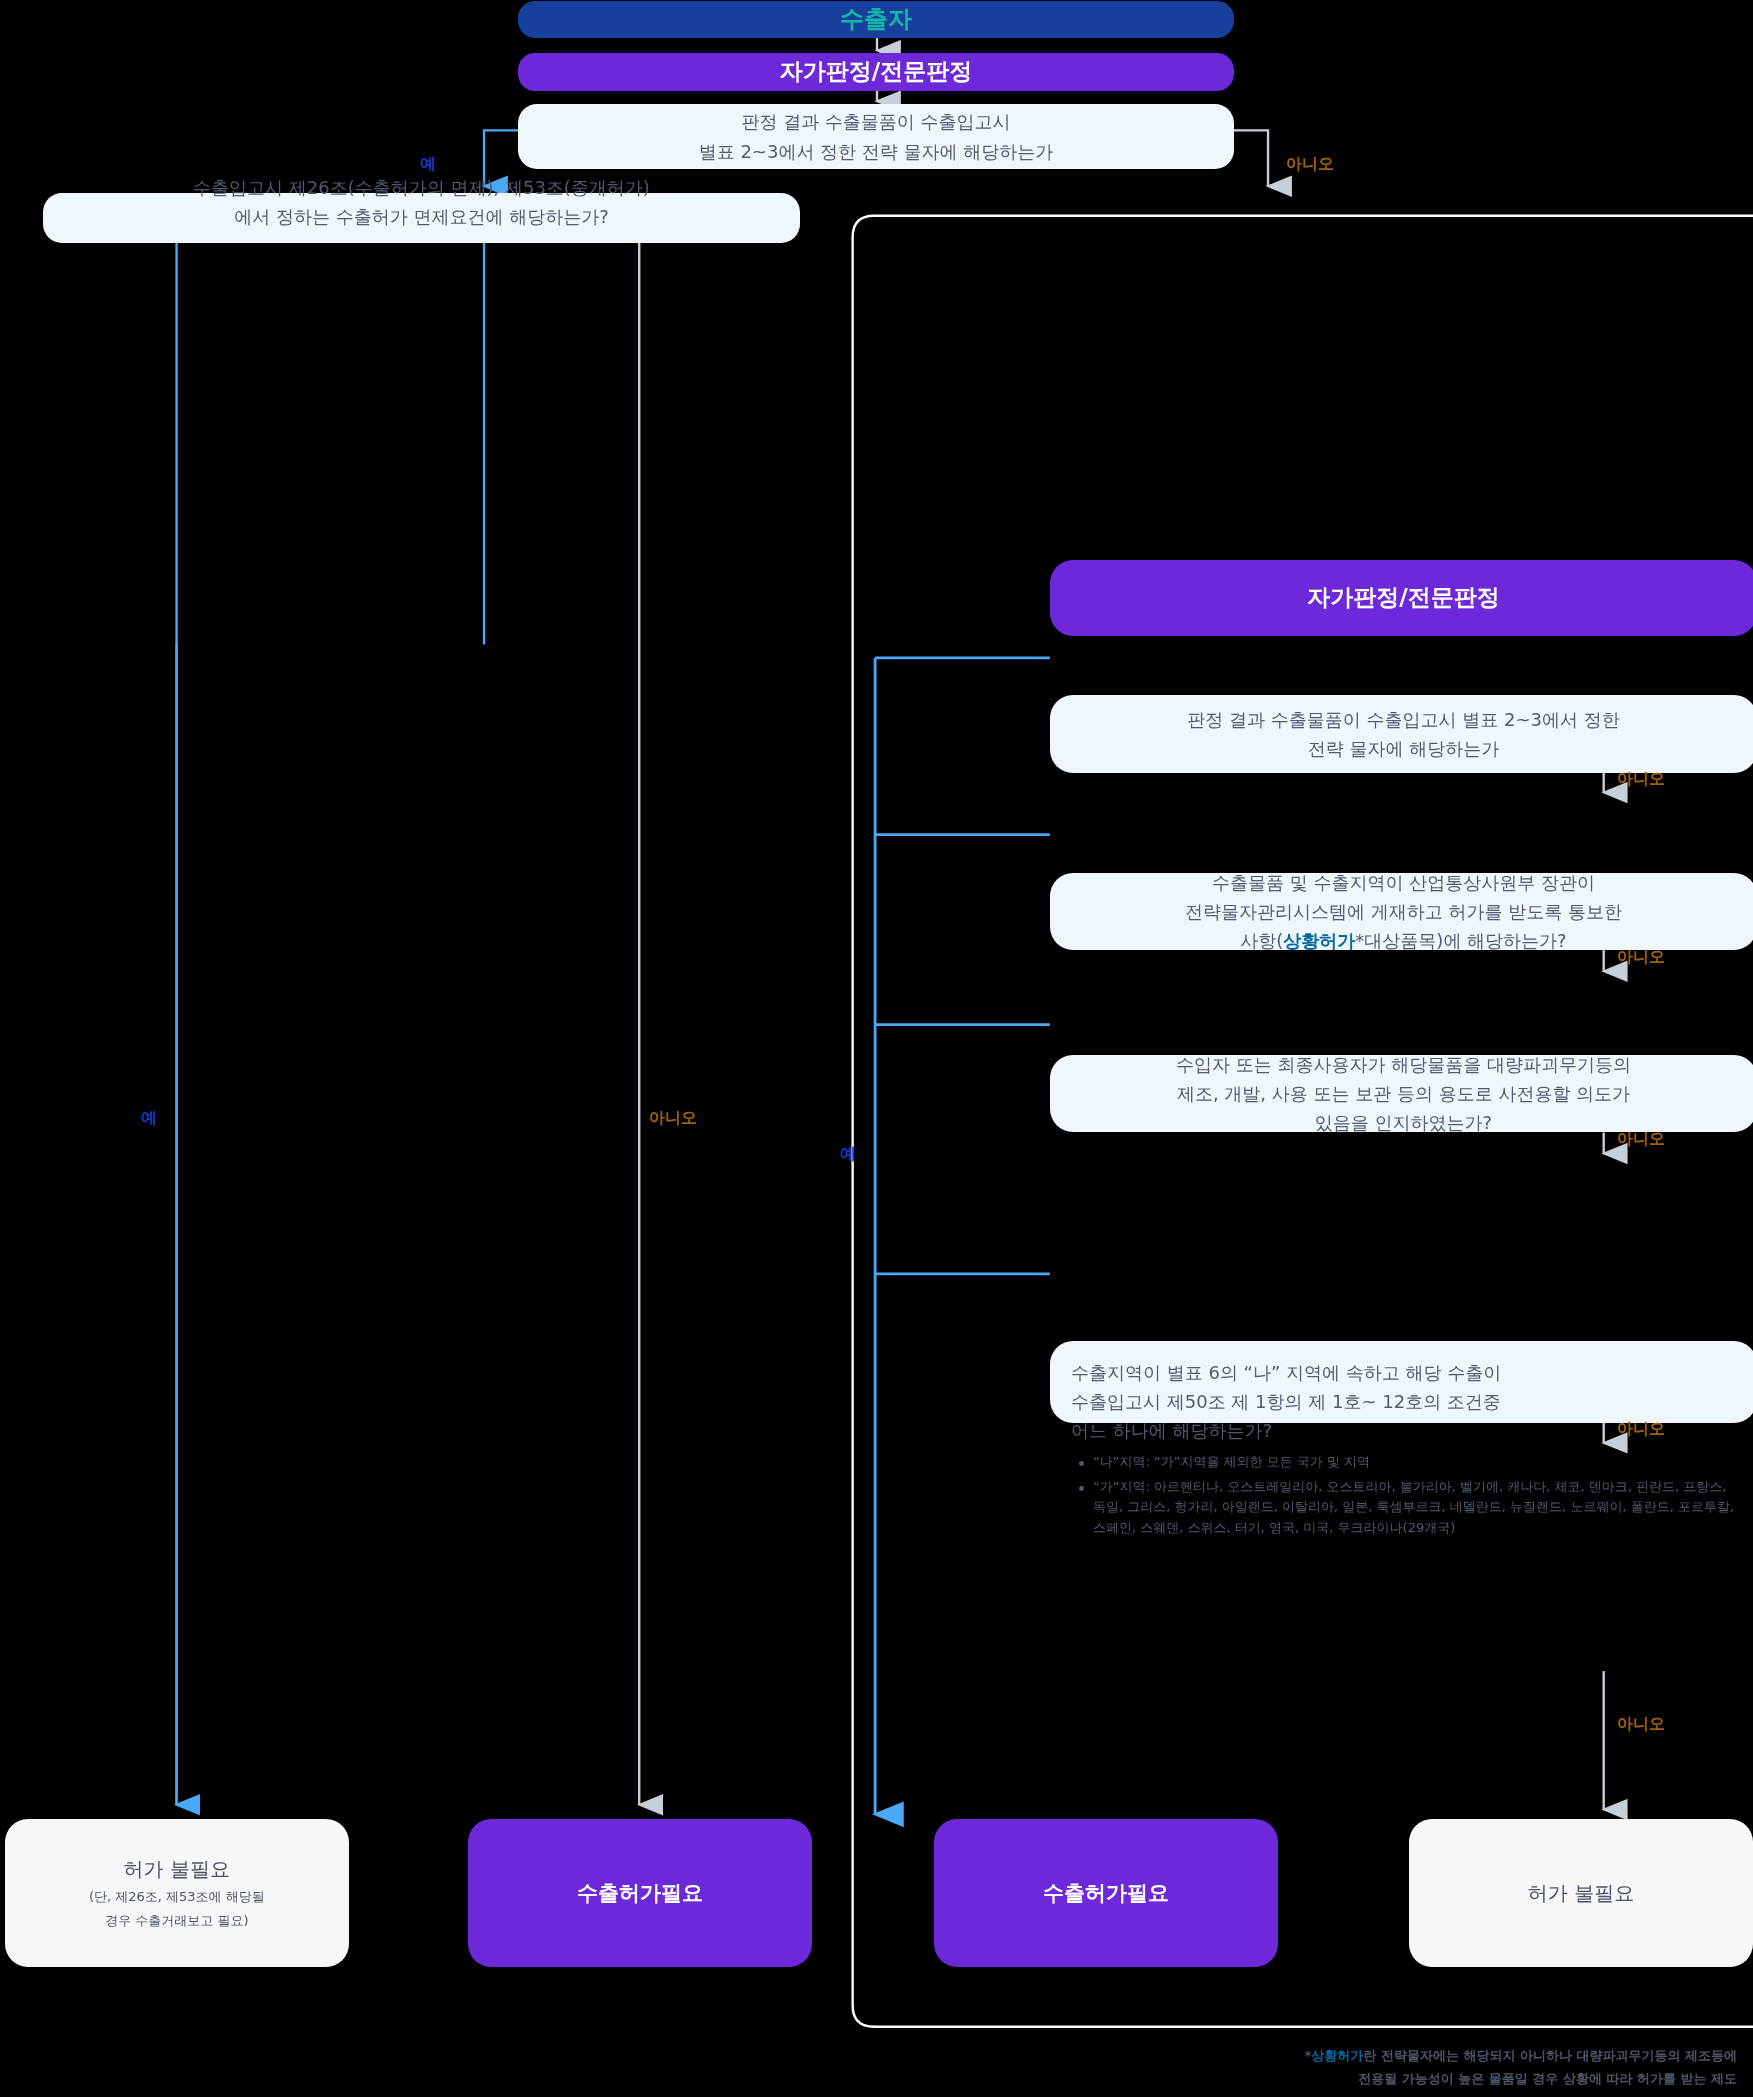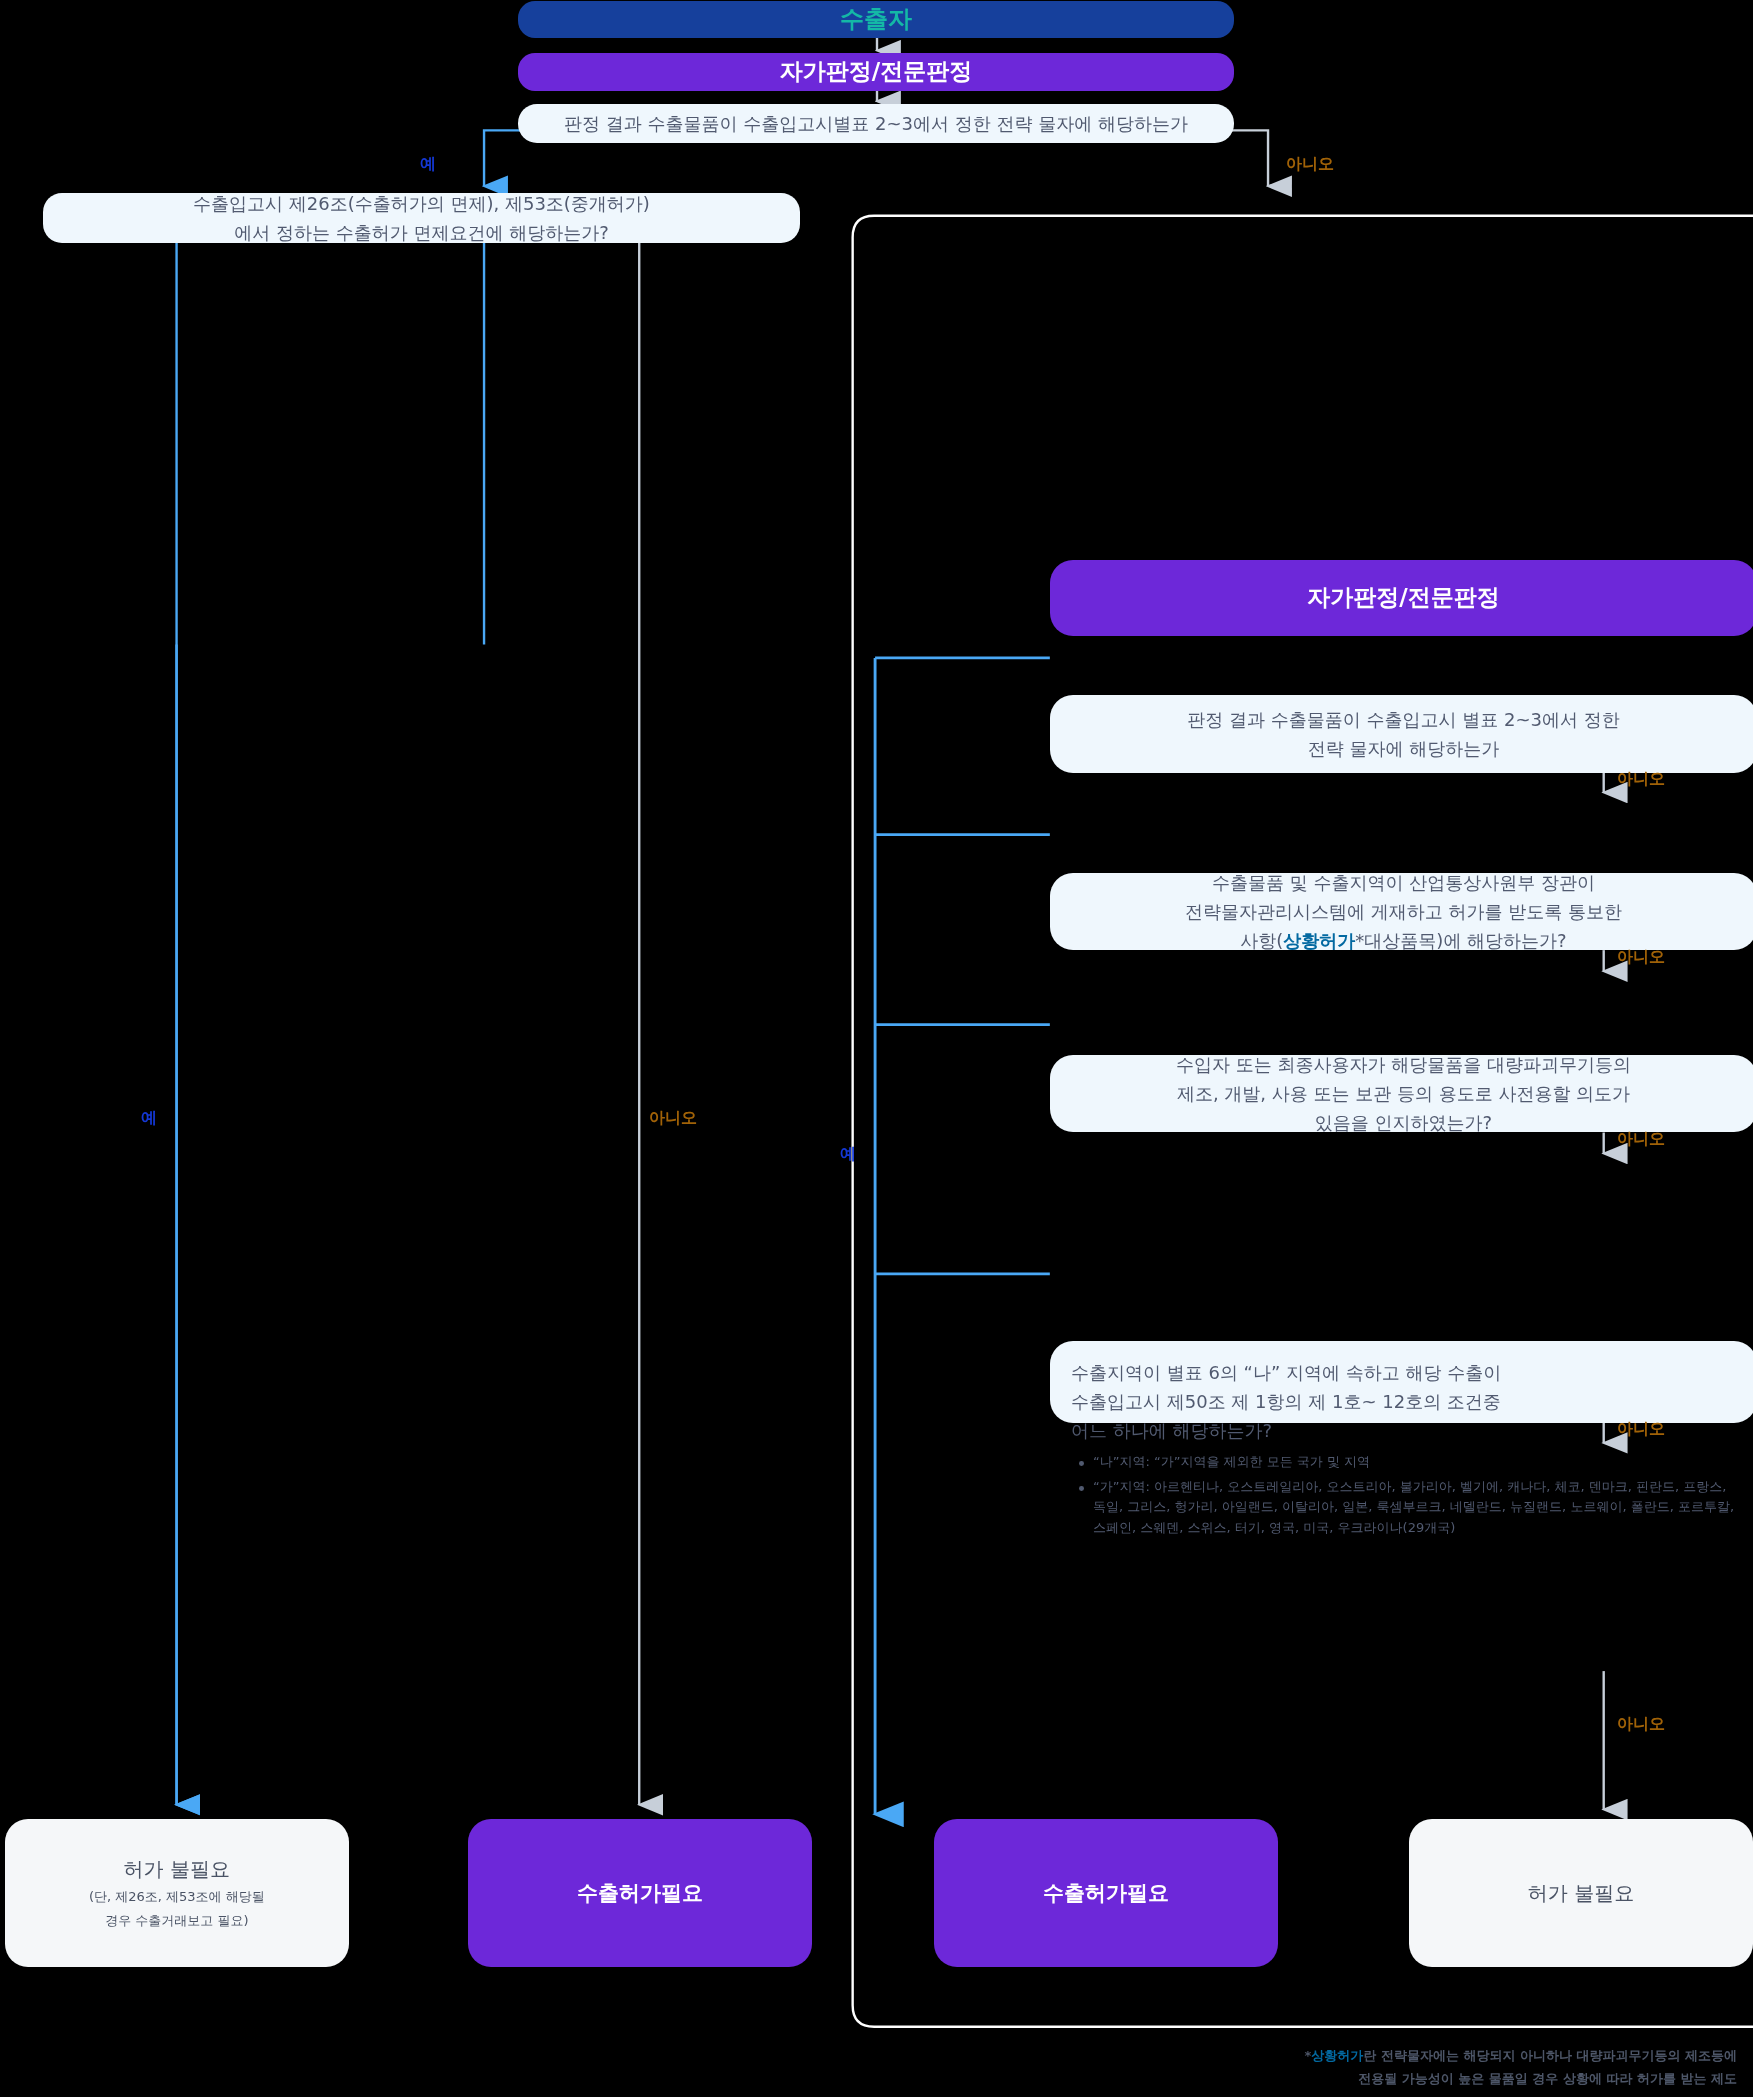--- a/index.html
+++ b/index.html
@@ -89,29 +89,29 @@
   </svg>
 
   <div class="node n-dark title-xl" style="left:518px;top:0.5px;width:716px;height:37px;border-radius:17px;">
     <span class="node-inner">수출자</span>
   </div>
 
   <div class="node n-blue title-lg" style="left:518px;top:53px;width:716px;height:38px;border-radius:17px;">
     <span class="node-inner">자가판정/전문판정</span>
   </div>
 
-  <div class="node n-light q-txt" style="left:518px;top:104px;width:716px;height:39px;border-radius:19px;flex-direction:row;">
+  <div class="node n-light q-txt" style="left:518px;top:104px;width:716px;height:65px;border-radius:19px;flex-direction:column;">
     <span>판정 결과 수출물품이 수출입고시</span>
     <span>별표 2~3에서 정한 전략 물자에 해당하는가</span>
   </div>
 
   <div class="edge-label lab-yes" style="left:420px;top:154px;">예</div>
   <div class="edge-label lab-no" style="left:1286px;top:154px;">아니오</div>
 
-  <div class="node n-light q-txt" style="left:43px;top:193px;width:757px;height:50px;border-radius:19px;flex-direction:column;">
+  <div class="node n-light q-txt" style="left:43px;top:193px;width:757px;height:50px;border-radius:19px;flex-direction:column;justify-content:flex-end;">
     <span>수출입고시 제26조(수출허가의 면제), 제53조(중개허가)</span>
     <span>에서 정하는 수출허가 면제요건에 해당하는가?</span>
   </div>
 
   <div class="edge-label lab-yes" style="left:141px;top:1108px;">예</div>
   <div class="edge-label lab-no" style="left:649px;top:1108px;">아니오</div>
 
   <div class="node n-blue title-lg" style="left:1050px;top:560px;width:707px;height:76px;border-radius:23px;">
     <span class="node-inner">자가판정/전문판정</span>
   </div>

